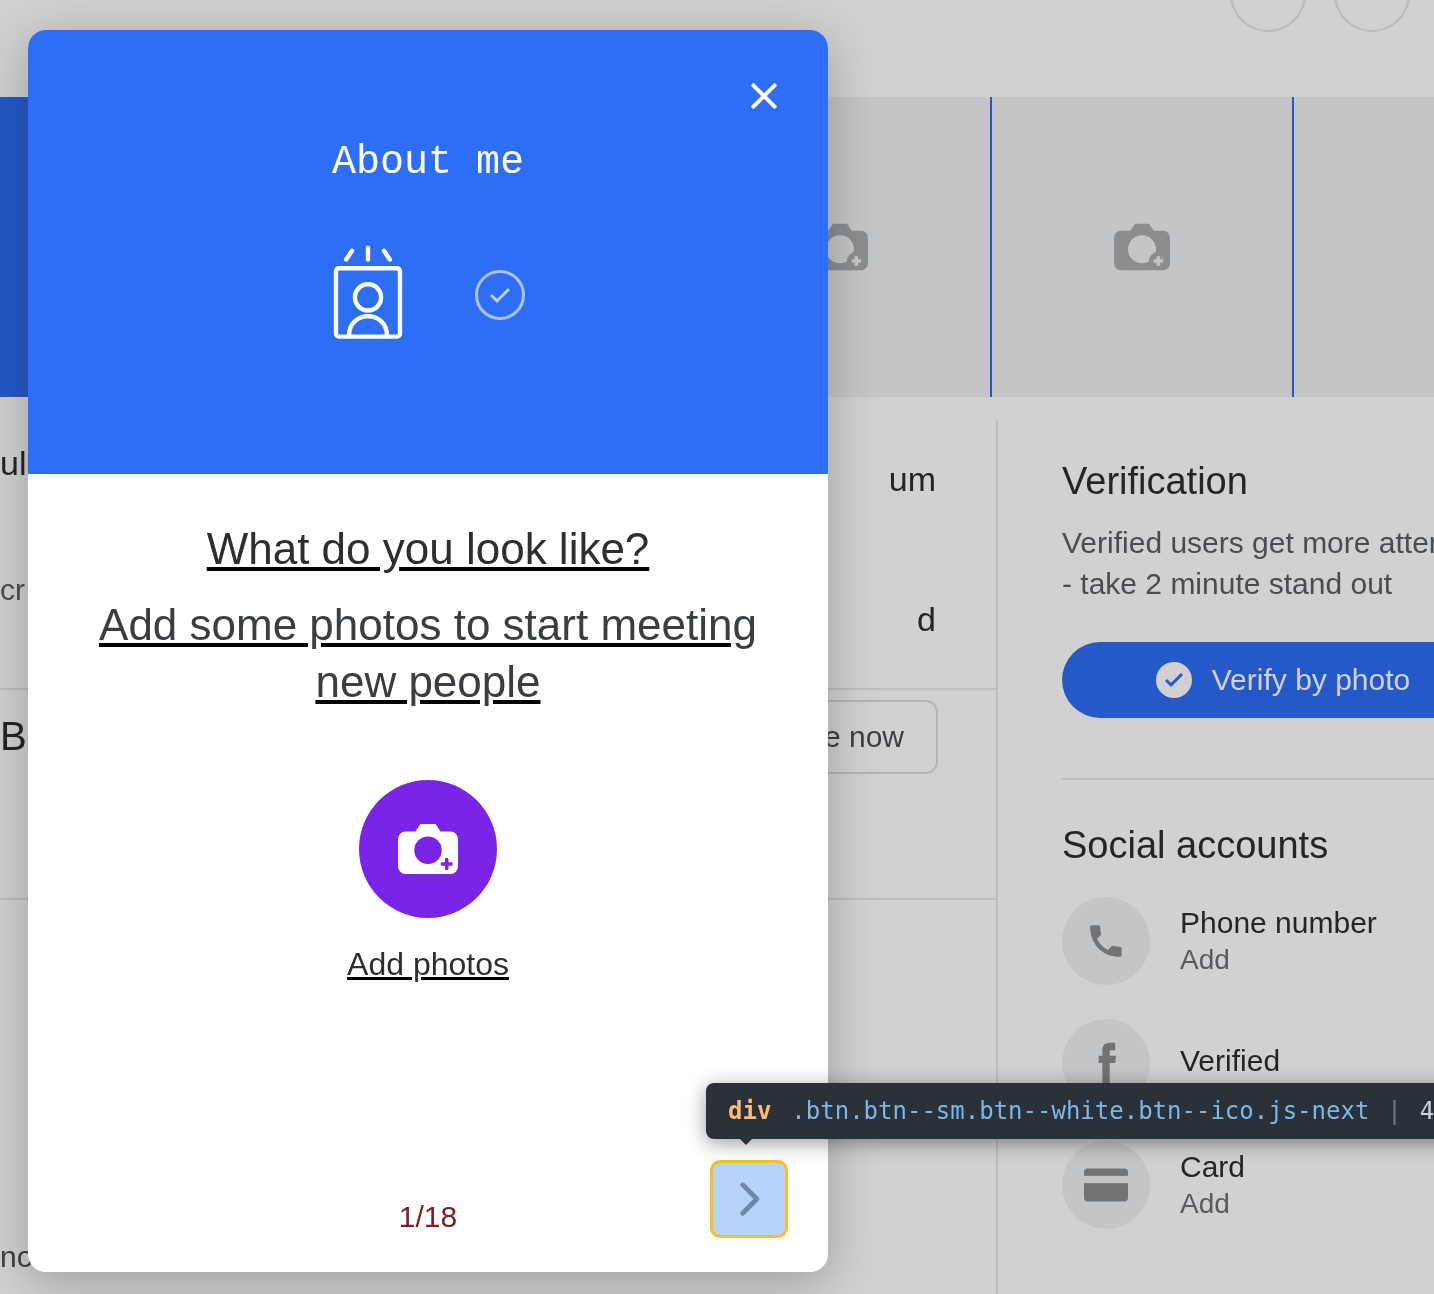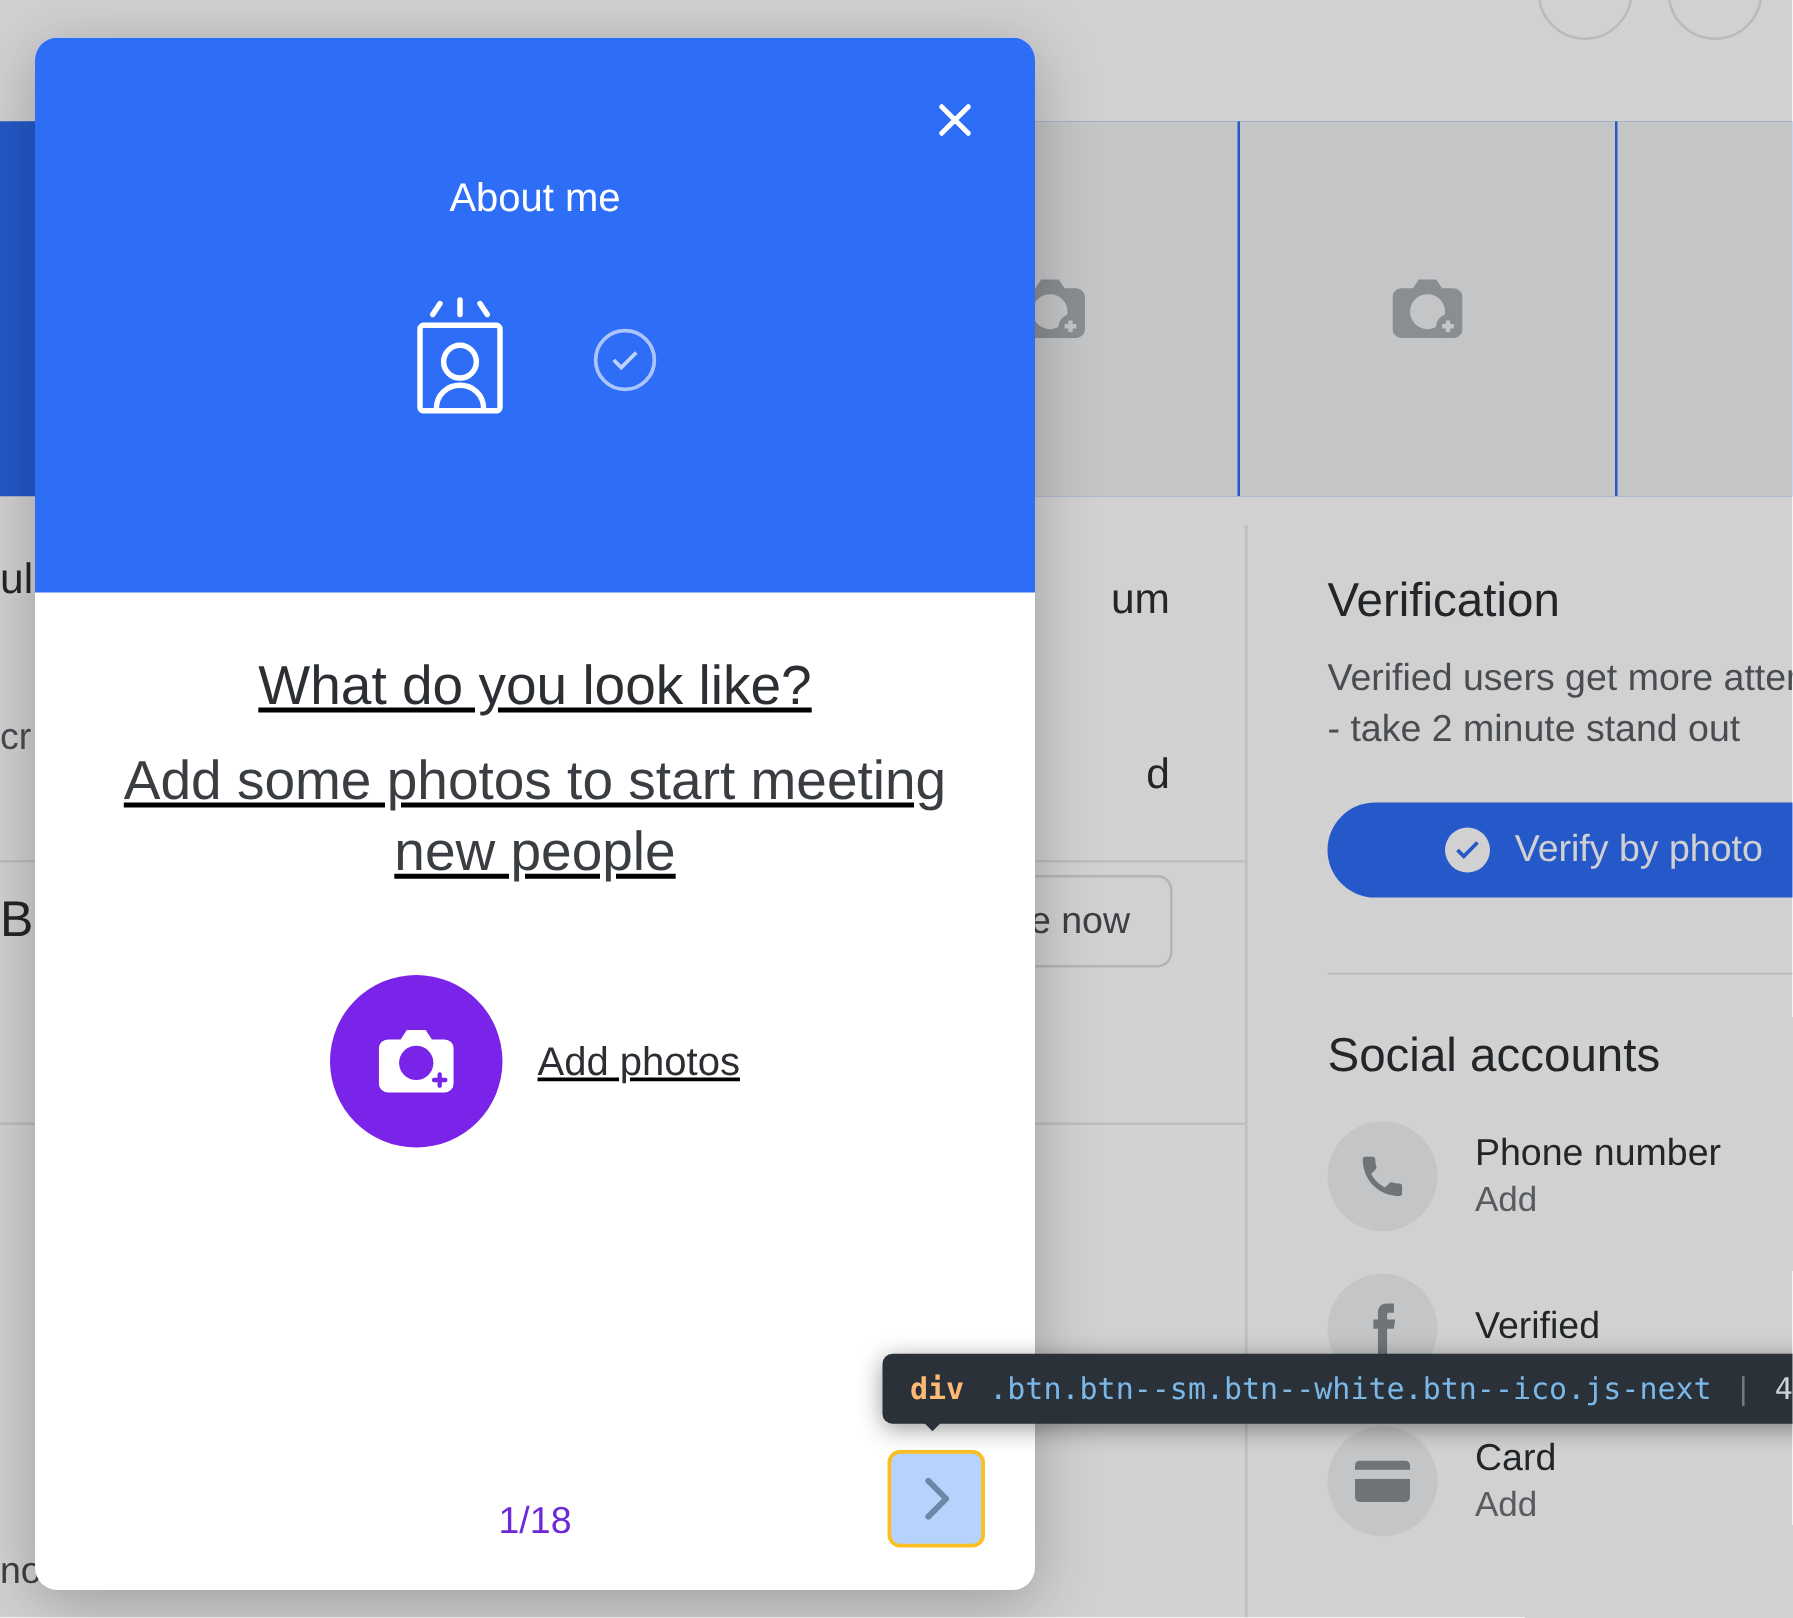--- a/index.html
+++ b/index.html
@@ -38,34 +38,34 @@
 
   .social-list .row { display: flex; align-items: center; gap: 30px; margin-bottom: 34px; }
   .social-list .iconcirc { width: 88px; height: 88px; border-radius: 50%; background: #eff1f2; display: flex; align-items: center; justify-content: center; color: #898e93; }
   .social-list .txt .name { font-size: 30px; color: #2b2f33; }
   .social-list .txt .act { font-size: 28px; color: #6c7176; margin-top: 4px; }
 
   
   .modal { position: absolute; top: 30px; left: 28px; width: 800px; height: 1242px; background: #fff; border-radius: 18px; overflow: hidden; box-shadow: 0 10px 50px rgba(0,0,0,0.25); }
   .modal-head { height: 444px; background: #2e6df6; text-align: center; position: relative; color: #fff; padding-top: 110px; }
   .modal-head .close { position: absolute; top: 50px; right: 44px; width: 40px; height: 40px; cursor: pointer; }
-  .modal-head .title { font-size: 32px; font-weight: 400; }
+  .modal-head .title { font-size: 40px; font-weight: 400; font-family: Liberation Mono, monospace; }
   .modal-head .icons-row { margin-top: 60px; display: flex; align-items: center; justify-content: center; gap: 70px; }
   .modal-head .icons-row .profile-ic { }
   .modal-head .icons-row .circle-outline { width: 50px; height: 50px; border: 3px solid rgba(255,255,255,0.6); border-radius: 50%; display: flex; align-items: center; justify-content: center; }
 
   .modal-body { padding: 50px 56px 0; text-align: center; text-decoration: underline; }
   .modal-body h1 { font-size: 44px; font-weight: 400; color: #2b2f33; }
   .modal-body p.sub { font-size: 44px; color: #3a3e42; margin-top: 22px; line-height: 1.3; }
-  .add-photo { margin: 70px auto 0; display: flex; flex-direction: row; align-items: center; gap: 28px; cursor: pointer; width: max-content; }
+  .add-photo { margin: 70px auto 0; display: flex; flex-direction: column; align-items: center; gap: 28px; cursor: pointer; width: max-content; }
   .add-photo .disc { width: 138px; height: 138px; border-radius: 50%; background: #7a24ea; display: flex; align-items: center; justify-content: center; }
   .add-photo .lbl { font-size: 32px; color: #2b2f33; font-weight: 500; }
 
   .modal-foot { position: absolute; bottom: 0; left: 0; right: 0; height: 110px; display: flex; align-items: center; }
-  .modal-foot .counter { position: absolute; left: 50%; transform: translateX(-50%); font-size: 30px; color: #6d28d9; }
+  .modal-foot .counter { position: absolute; left: 50%; transform: translateX(-50%); font-size: 30px; color: #7f1d1d; }
   .next-btn { position: absolute; right: 40px; bottom: 34px; width: 78px; height: 78px; border: 3px solid #fbbf24; background: #b6d3fb; border-radius: 10px; display: flex; align-items: center; justify-content: center; cursor: pointer; }
   .next-btn svg { stroke: #6e86a8; }
 
   
   .devtip { position: absolute; top: 1083px; left: 706px; background: #2b3138; color: #dfe3e7; font-family: Menlo, Consolas, monospace; font-size: 24px; padding: 14px 22px; border-radius: 8px; display: flex; align-items: center; gap: 18px; box-shadow: 0 4px 20px rgba(0,0,0,0.4); white-space: nowrap; }
   .devtip::after { content: ""; position: absolute; left: 30px; bottom: -16px; border: 10px solid transparent; border-top-color: #2b3138; }
   .devtip .tag { color: #fdba74; font-weight: bold; }
   .devtip .cls { color: #7bb8e8; margin-left: 20px; }
   .devtip .sep { color: #777; }
   .devtip .dim { color: #cfd3d8; }

